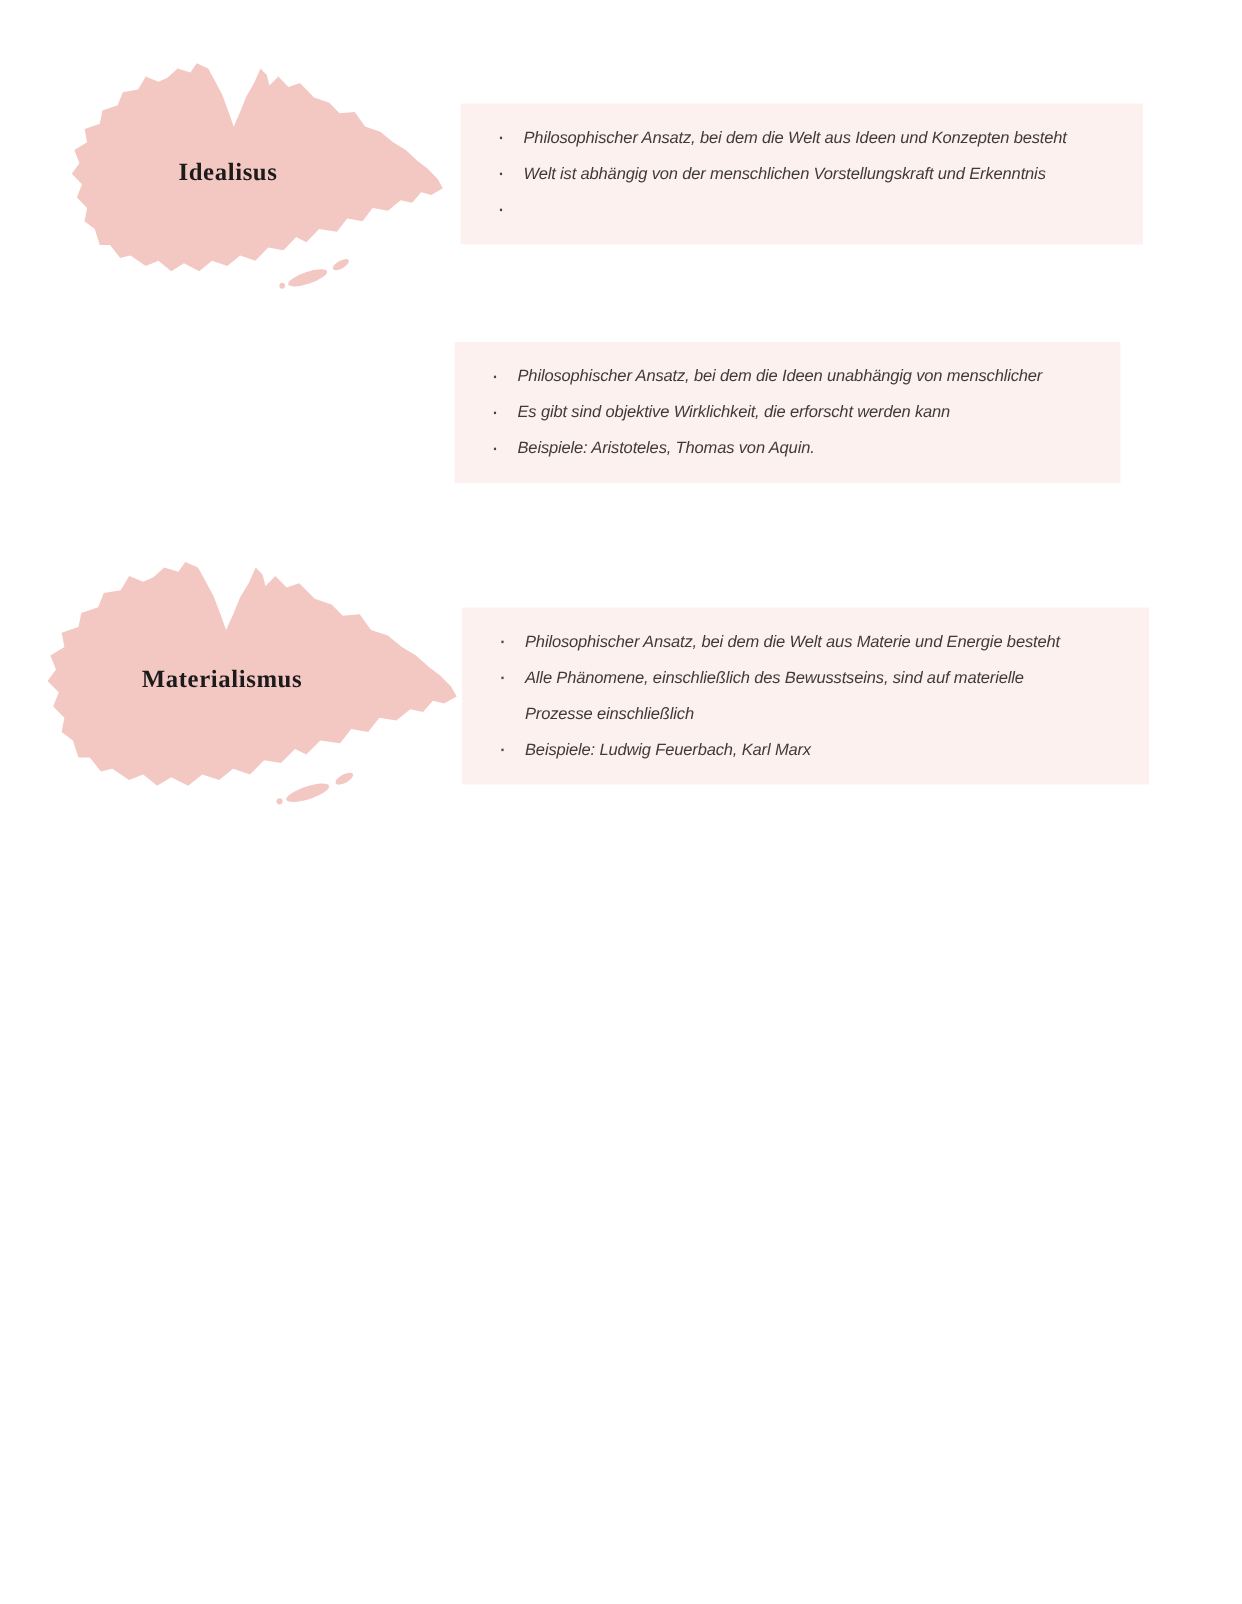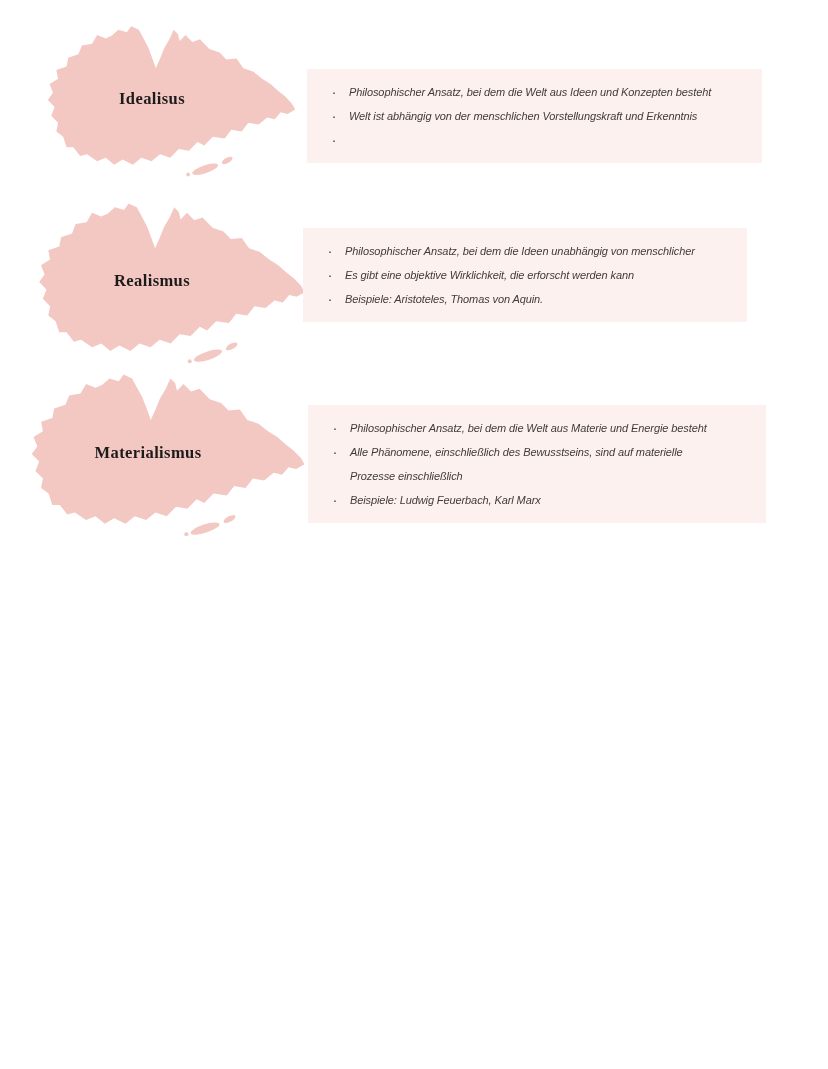--- a/index.html
+++ b/index.html
@@ -32,21 +32,21 @@
     color: var(--bullet-dot, #4a4444);
   }
   .bullet-text { min-width: 0; }
   .bullet-text .line {
     line-height: 24px; font-size: 11px; letter-spacing: -0.1px;
     color: var(--body-text, #403a3a);
     white-space: nowrap;
     font-style: italic;
   }
   
-  #row0 .blob    { left: 30px;  top: 20px;  width: 272px; height: 158px; text-align: right; }
+  #row0 .blob    { left: 30px;  top: 36px;  width: 272px; height: 158px; text-align: right; }
   #row0 .textbox { left: 307px; top: 69px;  width: 455px; }
   #row1 .blob    { left: 20px;  top: 197px; width: 292px; height: 168px; }
   #row1 .textbox { left: 303px; top: 228px; width: 444px; }
   #row2 .blob    { left: 12px;  top: 368px; width: 300px; height: 170px; }
   #row2 .textbox { left: 308px; top: 405px; width: 458px; }
   .splash-shape { fill: var(--blob-fill, #f3c8c3); }
 </style>
 </head>
 <body>
 
@@ -93,38 +93,32 @@
             </div>
           </div>
           <div class="bullet-row">
             <span class="dot">·</span>
           </div>
         </div>
     </div>
   </section>
 
   <section class="row" id="row1">
-    <div class="blob">
-      <svg viewBox="0 0 320 180" preserveAspectRatio="none">
-        <use href="#splash" xlink:href="#splash"></use>
-      </svg>
-      <div class="blob-label">Realismus</div>
-    </div>
     <div class="textbox">
       <div class="bullets">
           <div class="bullet-row">
             <span class="dot">·</span>
             <div class="bullet-text">
               <div class="line">Philosophischer Ansatz, bei dem die Ideen unabhängig von menschlicher</div>
             </div>
           </div>
           <div class="bullet-row">
             <span class="dot">·</span>
             <div class="bullet-text">
-              <div class="line">Es gibt eine objektive Wirklichkeit, die erforscht werden kann</div>
+              <div class="line">Es gibt sind objektive Wirklichkeit, die erforscht werden kann</div>
             </div>
           </div>
           <div class="bullet-row">
             <span class="dot">·</span>
             <div class="bullet-text">
               <div class="line">Beispiele: Aristoteles, Thomas von Aquin.</div>
             </div>
           </div>
         </div>
     </div>

